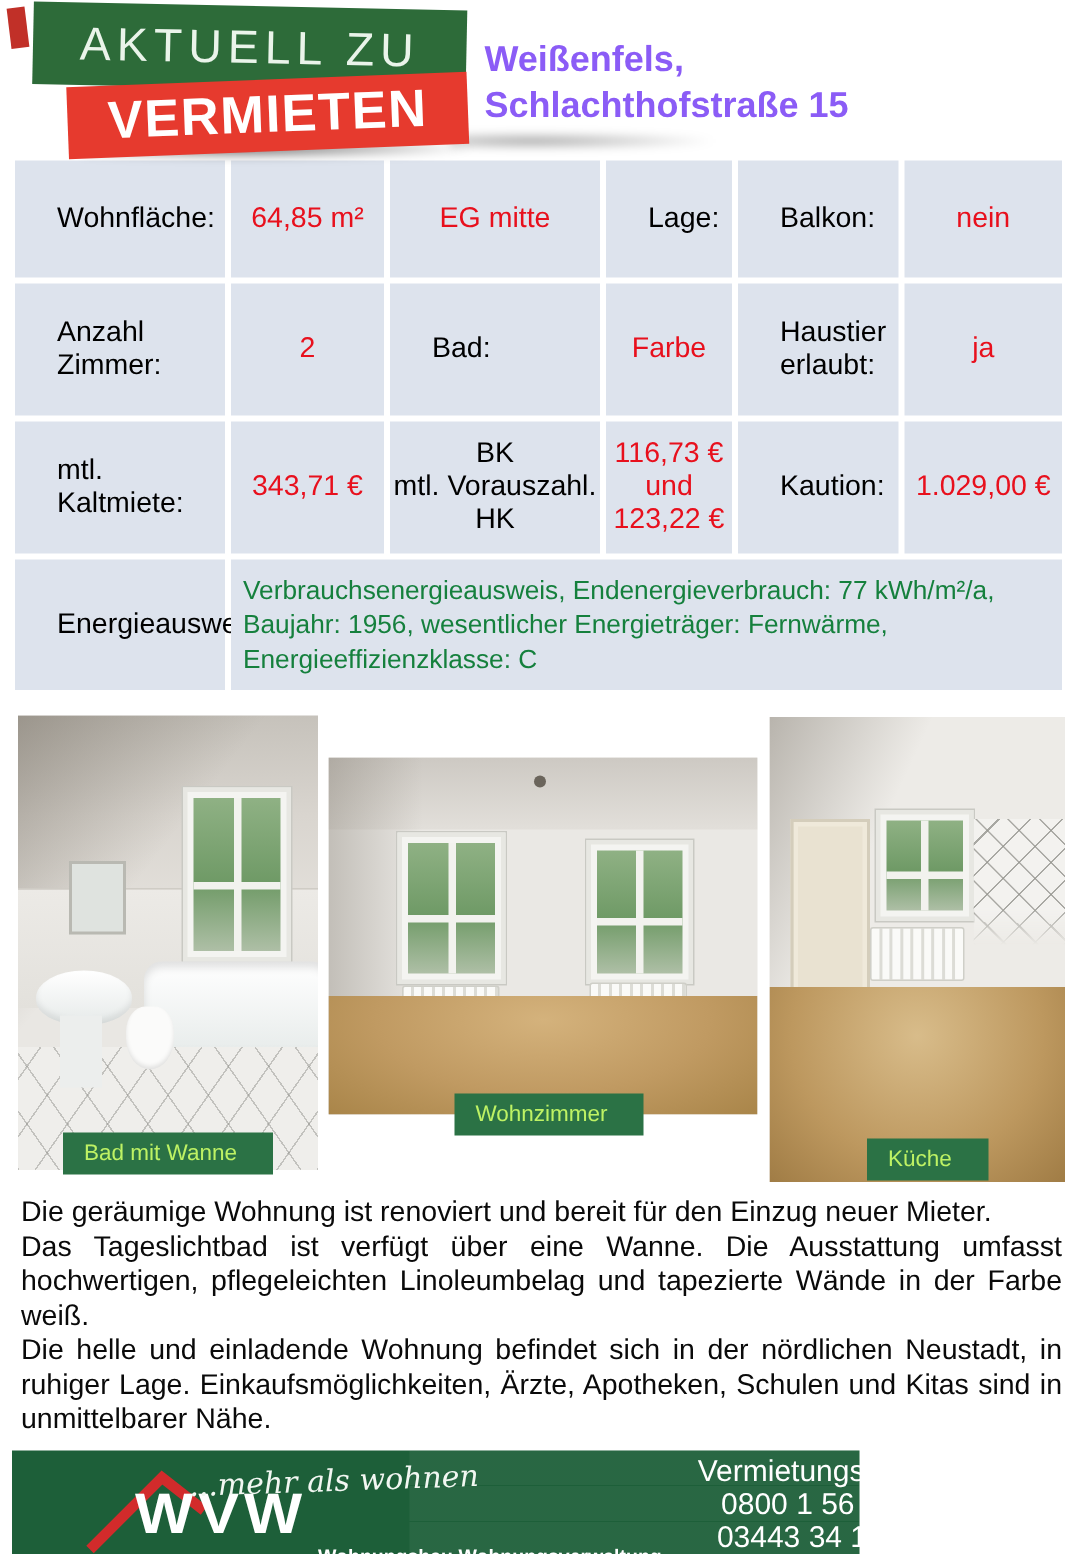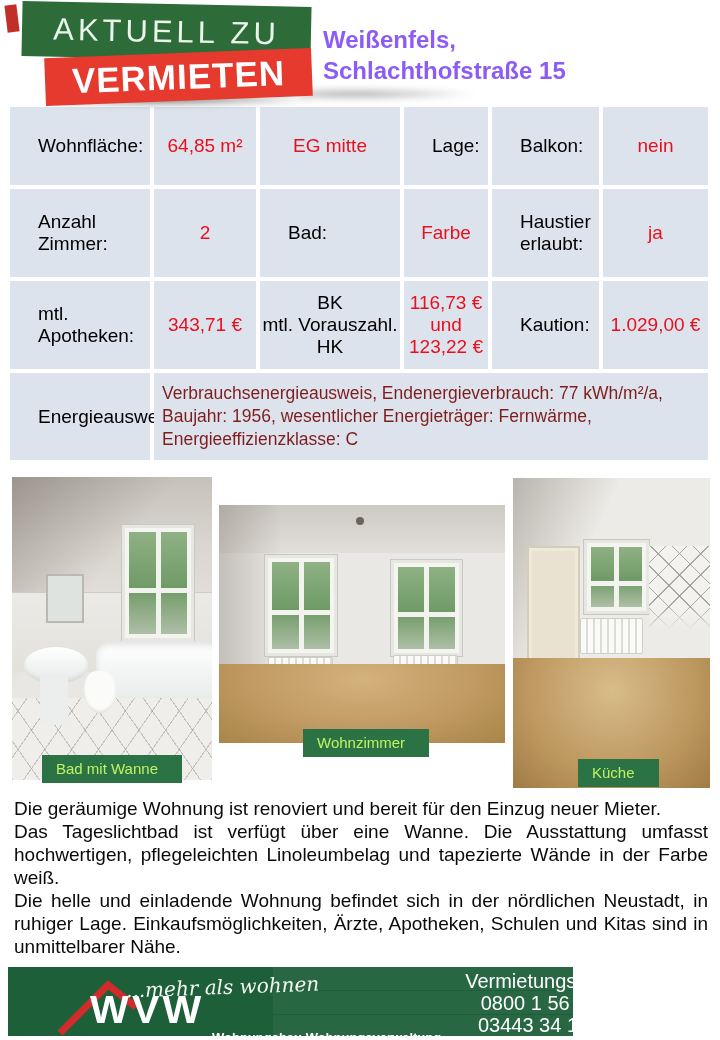--- a/index.html
+++ b/index.html
@@ -24,21 +24,21 @@
   .page-title{position:absolute;left:323px;top:24px;width:390px;font-size:24px;font-weight:bold;
         line-height:31px;color:#8b5cf6;}
 
   
   .detail-table{position:absolute;left:10px;top:107px;display:grid;
         grid-template-columns:140px 102px 140px 84px 107px 105px;
         grid-template-rows:78px 88px 88px 87px;gap:4px;}
   .cell{background:#dde3ed;display:flex;align-items:center;font-size:19px;white-space:pre-line;}
   .cell.lbl{justify-content:flex-start;padding-left:28px;color:#000;}
   .cell.val{justify-content:center;text-align:center;color:#e8101d;}
-  .cell.energy-val{grid-column:2/7;justify-content:flex-start;text-align:left;color:#7f1d1d;
+  .cell.energy-val{grid-column:2/7;justify-content:flex-start;text-align:left;color:#15803d;
         padding-left:8px;padding-right:4px;font-size:17.5px;line-height:23px;}
 
   
   .photo{position:absolute;overflow:hidden;}
   #photo-bad{left:12px;top:477px;width:200px;height:303px;
         background:linear-gradient(180deg,#c6c2bb 0%,#d9d5cf 22%,#e4e1dc 45%,#e9e7e3 60%);}
   #photo-wohn{left:219px;top:505px;width:286px;height:238px;background:#eae8e4;}
   #photo-kueche{left:513px;top:478px;width:197px;height:310px;background:#edebe7;}
 
   .corner-shade{position:absolute;inset:0;background:linear-gradient(128deg,rgba(120,113,102,.55),rgba(120,113,102,0) 38%);}
@@ -129,21 +129,21 @@
     <div class="cell lbl">Balkon:</div>
     <div class="cell val">nein</div>
 
     <div class="cell lbl">Anzahl Zimmer:</div>
     <div class="cell val">2</div>
     <div class="cell lbl">Bad:</div>
     <div class="cell val">Farbe</div>
     <div class="cell lbl">Haustier erlaubt:</div>
     <div class="cell val">ja</div>
 
-    <div class="cell lbl">mtl. Apotheken:</div>
+    <div class="cell lbl">mtl. Kaltmiete:</div>
     <div class="cell val">343,71 €</div>
     <div class="cell lbl" style="justify-content:center;padding-left:0;text-align:center;">BK
 mtl. Vorauszahl.
 HK</div>
     <div class="cell val">116,73 €
 und
 123,22 €</div>
     <div class="cell lbl">Kaution:</div>
     <div class="cell val">1.029,00 €</div>
 

